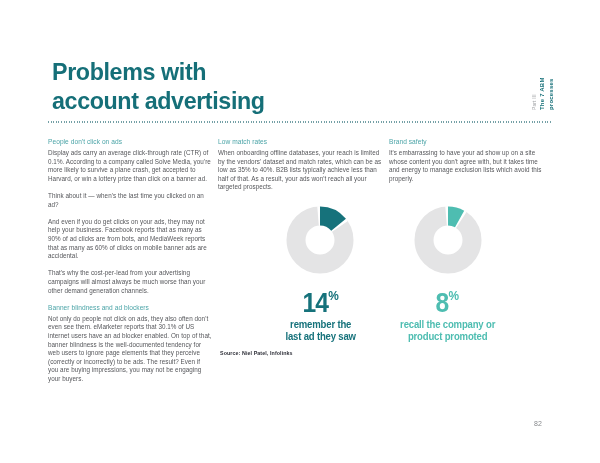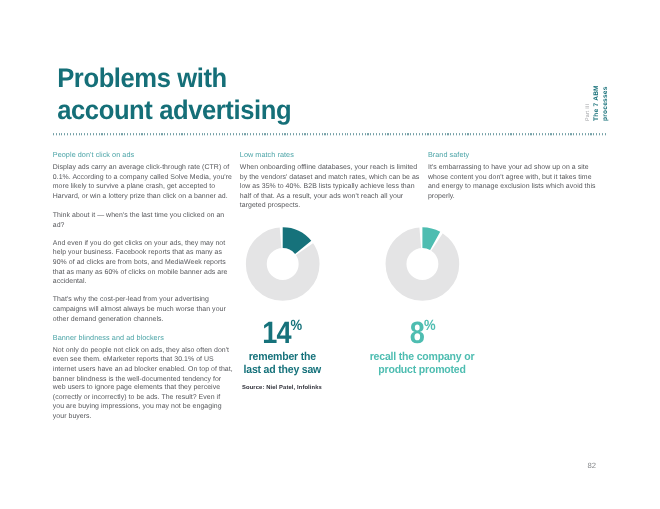--- a/index.html
+++ b/index.html
@@ -28,21 +28,21 @@
   }
   
   .col{position:absolute;top:138px;font-size:6.3px;line-height:8.6px;letter-spacing:.05px;}
   .col-1{left:48px;width:164px;}
   .col-2{left:218px;width:164px;}
   .col-3{left:389px;width:161px;}
   .col h3{margin:0 0 2.5px 0;font-size:6.6px;line-height:8.6px;font-weight:normal;color:#4ba4a7;}
   .col h3.h2{margin-top:8px;}
   .col p{margin:0 0 8.6px 0;}
   
-  .stats{position:absolute;left:193px;top:206px;width:382px;display:flex;}
+  .stats{position:absolute;left:193px;top:206px;width:382px;display:flex;justify-content:center;}
   .stat{width:127.3px;text-align:center;}
   .donut{display:block;margin:0 auto;}
   .donut .ring{fill:none;stroke:#e4e4e5;stroke-width:19px;}
   .donut .gapseg{fill:none;stroke:#ffffff;stroke-width:19.6px;}
   .donut .seg{fill:none;stroke-width:19px;}
   .stat-number{
     margin-top:8px;font-size:28px;font-weight:bold;letter-spacing:-1px;line-height:28px;
     display:inline-block;transform:scaleX(.88);white-space:nowrap;
   }
   .stat-number .unit{font-size:13.5px;letter-spacing:0;vertical-align:12px;}

